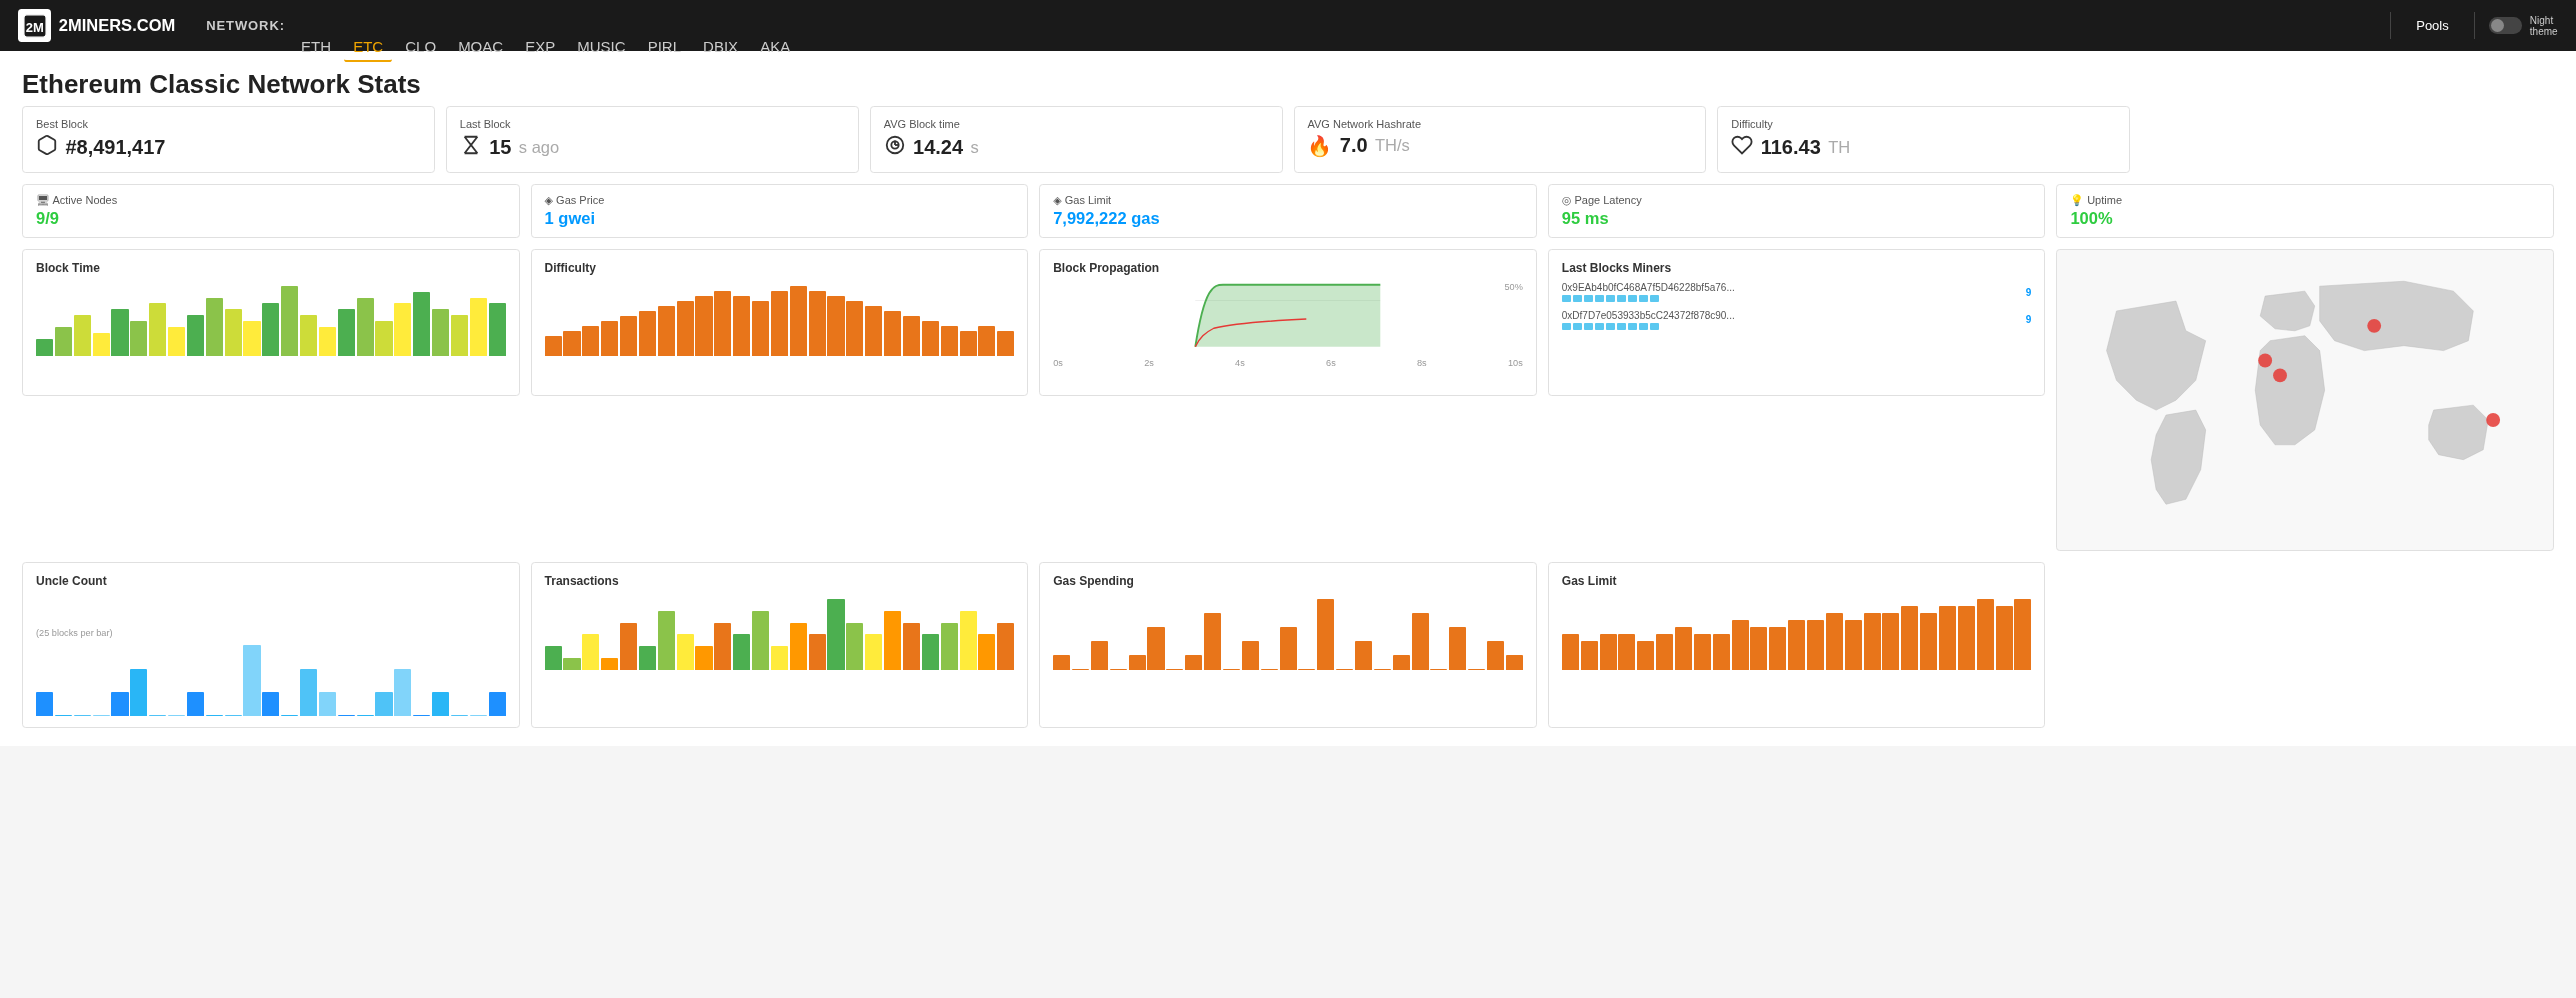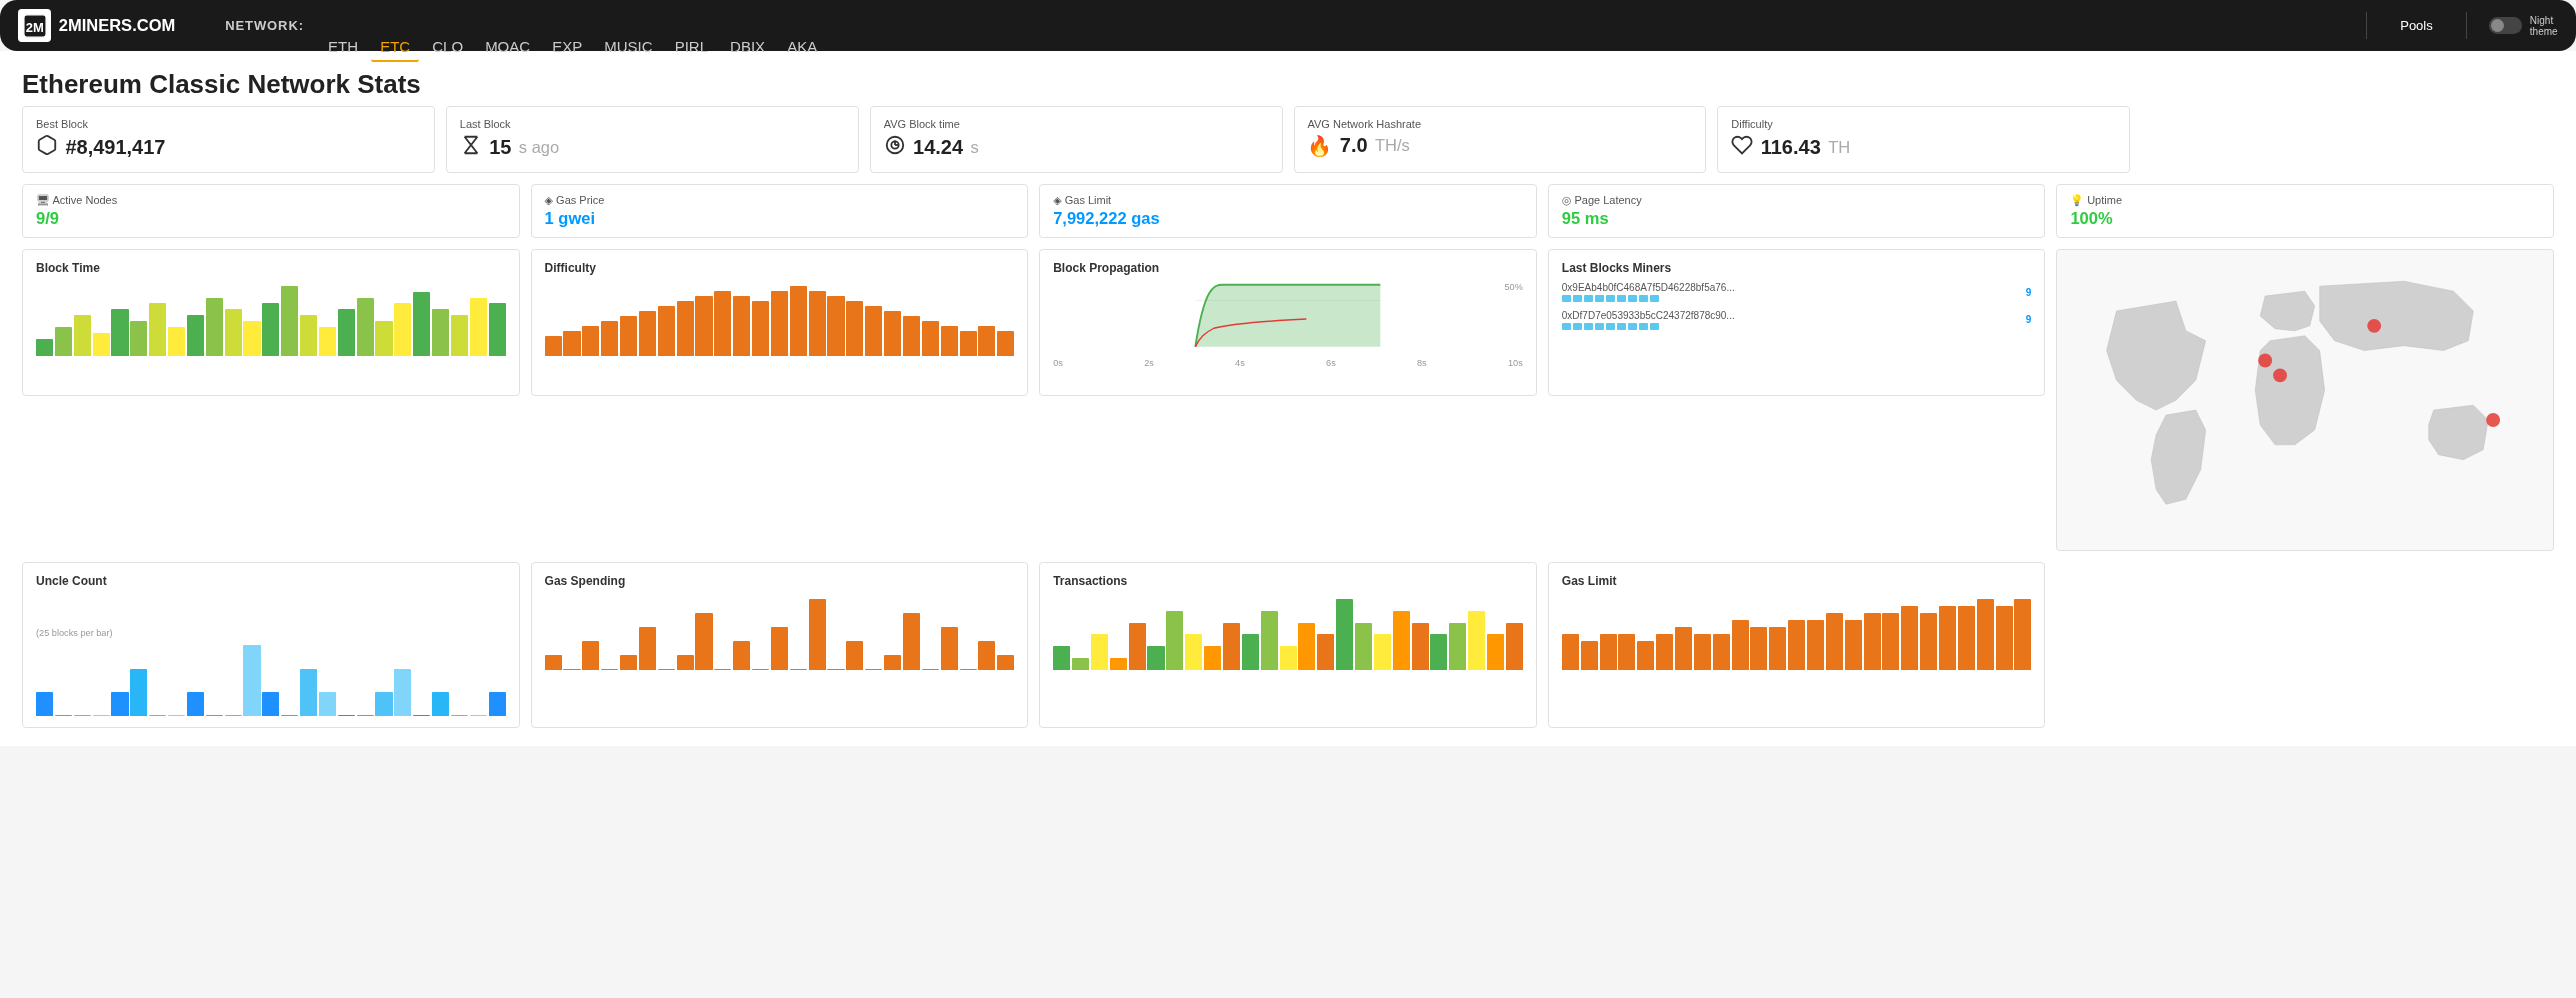--- a/index.html
+++ b/index.html
@@ -5,22 +5,21 @@
     * { box-sizing: border-box; margin: 0; padding: 0; }
     body { font-family: -apple-system, BlinkMacSystemFont, 'Segoe UI', Arial, sans-serif; background: #f5f5f5; color: #333; }
 
     
     .navbar {
       background: #1a1a1a;
       display: flex;
       align-items: center;
       padding: 0 18.4px;
       height: 51px;
-      gap: 15px;
-      border-radius: 17px;
+      gap: 7px;
     }
     .navbar-brand {
       display: flex;
       align-items: center;
       gap: 7.4px;
       color: white;
       font-weight: bold;
       font-size: 16.5px;
       text-decoration: none;
     }
@@ -34,21 +33,21 @@
       justify-content: center;
       color: #1a1a1a;
       font-size: 13px;
       font-weight: bold;
     }
     .nav-network-label {
       color: #ccc;
       font-size: 13px;
       font-weight: 600;
       letter-spacing: 0.9px;
-      margin-left: 35px;
+      margin-left: 24px;
     }
     .nav-links {
       display: flex;
       gap: 3.7px;
     }
     .nav-link {
       color: #ccc;
       text-decoration: none;
       padding: 5.5px 9.2px;
       font-size: 15px;
@@ -591,51 +590,20 @@
           <div class="bar" style="height: 66.6667%; min-height: 3.7px; background: rgb(129, 212, 250);"></div>
           <div class="bar" style="height: 0%; min-height: 0.9px; background: rgb(30, 144, 255);"></div>
           <div class="bar" style="height: 33.3333%; min-height: 3.7px; background: rgb(41, 182, 246);"></div>
           <div class="bar" style="height: 0%; min-height: 0.9px; background: rgb(79, 195, 247);"></div>
           <div class="bar" style="height: 0%; min-height: 0.9px; background: rgb(129, 212, 250);"></div>
           <div class="bar" style="height: 33.3333%; min-height: 3.7px; background: rgb(30, 144, 255);"></div>
         </div>
     </div>
 
     <div class="chart-card">
-      <div class="chart-title">Gas Spending</div>
-      <div class="bars-container" id="gasSpendingBars">
-          <div class="bar" style="height: 20%; min-height: 3.7px; background: rgb(232, 117, 26);"></div>
-          <div class="bar" style="height: 0%; min-height: 0.9px; background: rgb(232, 117, 26);"></div>
-          <div class="bar" style="height: 40%; min-height: 3.7px; background: rgb(232, 117, 26);"></div>
-          <div class="bar" style="height: 0%; min-height: 0.9px; background: rgb(232, 117, 26);"></div>
-          <div class="bar" style="height: 20%; min-height: 3.7px; background: rgb(232, 117, 26);"></div>
-          <div class="bar" style="height: 60%; min-height: 3.7px; background: rgb(232, 117, 26);"></div>
-          <div class="bar" style="height: 0%; min-height: 0.9px; background: rgb(232, 117, 26);"></div>
-          <div class="bar" style="height: 20%; min-height: 3.7px; background: rgb(232, 117, 26);"></div>
-          <div class="bar" style="height: 80%; min-height: 3.7px; background: rgb(232, 117, 26);"></div>
-          <div class="bar" style="height: 0%; min-height: 0.9px; background: rgb(232, 117, 26);"></div>
-          <div class="bar" style="height: 40%; min-height: 3.7px; background: rgb(232, 117, 26);"></div>
-          <div class="bar" style="height: 0%; min-height: 0.9px; background: rgb(232, 117, 26);"></div>
-          <div class="bar" style="height: 60%; min-height: 3.7px; background: rgb(232, 117, 26);"></div>
-          <div class="bar" style="height: 0%; min-height: 0.9px; background: rgb(232, 117, 26);"></div>
-          <div class="bar" style="height: 100%; min-height: 3.7px; background: rgb(232, 117, 26);"></div>
-          <div class="bar" style="height: 0%; min-height: 0.9px; background: rgb(232, 117, 26);"></div>
-          <div class="bar" style="height: 40%; min-height: 3.7px; background: rgb(232, 117, 26);"></div>
-          <div class="bar" style="height: 0%; min-height: 0.9px; background: rgb(232, 117, 26);"></div>
-          <div class="bar" style="height: 20%; min-height: 3.7px; background: rgb(232, 117, 26);"></div>
-          <div class="bar" style="height: 80%; min-height: 3.7px; background: rgb(232, 117, 26);"></div>
-          <div class="bar" style="height: 0%; min-height: 0.9px; background: rgb(232, 117, 26);"></div>
-          <div class="bar" style="height: 60%; min-height: 3.7px; background: rgb(232, 117, 26);"></div>
-          <div class="bar" style="height: 0%; min-height: 0.9px; background: rgb(232, 117, 26);"></div>
-          <div class="bar" style="height: 40%; min-height: 3.7px; background: rgb(232, 117, 26);"></div>
-          <div class="bar" style="height: 20%; min-height: 3.7px; background: rgb(232, 117, 26);"></div>
-        </div>
-    </div>
-
-    <div class="chart-card">
       <div class="chart-title">Transactions</div>
       <div class="bars-container" id="transactionsBars">
           <div class="bar" style="height: 33.3333%; min-height: 3.7px; background: rgb(76, 175, 80);"></div>
           <div class="bar" style="height: 16.6667%; min-height: 3.7px; background: rgb(139, 195, 74);"></div>
           <div class="bar" style="height: 50%; min-height: 3.7px; background: rgb(255, 235, 59);"></div>
           <div class="bar" style="height: 16.6667%; min-height: 3.7px; background: rgb(255, 152, 0);"></div>
           <div class="bar" style="height: 66.6667%; min-height: 3.7px; background: rgb(232, 117, 26);"></div>
           <div class="bar" style="height: 33.3333%; min-height: 3.7px; background: rgb(76, 175, 80);"></div>
           <div class="bar" style="height: 83.3333%; min-height: 3.7px; background: rgb(139, 195, 74);"></div>
           <div class="bar" style="height: 50%; min-height: 3.7px; background: rgb(255, 235, 59);"></div>
@@ -653,20 +621,51 @@
           <div class="bar" style="height: 66.6667%; min-height: 3.7px; background: rgb(232, 117, 26);"></div>
           <div class="bar" style="height: 50%; min-height: 3.7px; background: rgb(76, 175, 80);"></div>
           <div class="bar" style="height: 66.6667%; min-height: 3.7px; background: rgb(139, 195, 74);"></div>
           <div class="bar" style="height: 83.3333%; min-height: 3.7px; background: rgb(255, 235, 59);"></div>
           <div class="bar" style="height: 50%; min-height: 3.7px; background: rgb(255, 152, 0);"></div>
           <div class="bar" style="height: 66.6667%; min-height: 3.7px; background: rgb(232, 117, 26);"></div>
         </div>
     </div>
 
     <div class="chart-card">
+      <div class="chart-title">Gas Spending</div>
+      <div class="bars-container" id="gasSpendingBars">
+          <div class="bar" style="height: 20%; min-height: 3.7px; background: rgb(232, 117, 26);"></div>
+          <div class="bar" style="height: 0%; min-height: 0.9px; background: rgb(232, 117, 26);"></div>
+          <div class="bar" style="height: 40%; min-height: 3.7px; background: rgb(232, 117, 26);"></div>
+          <div class="bar" style="height: 0%; min-height: 0.9px; background: rgb(232, 117, 26);"></div>
+          <div class="bar" style="height: 20%; min-height: 3.7px; background: rgb(232, 117, 26);"></div>
+          <div class="bar" style="height: 60%; min-height: 3.7px; background: rgb(232, 117, 26);"></div>
+          <div class="bar" style="height: 0%; min-height: 0.9px; background: rgb(232, 117, 26);"></div>
+          <div class="bar" style="height: 20%; min-height: 3.7px; background: rgb(232, 117, 26);"></div>
+          <div class="bar" style="height: 80%; min-height: 3.7px; background: rgb(232, 117, 26);"></div>
+          <div class="bar" style="height: 0%; min-height: 0.9px; background: rgb(232, 117, 26);"></div>
+          <div class="bar" style="height: 40%; min-height: 3.7px; background: rgb(232, 117, 26);"></div>
+          <div class="bar" style="height: 0%; min-height: 0.9px; background: rgb(232, 117, 26);"></div>
+          <div class="bar" style="height: 60%; min-height: 3.7px; background: rgb(232, 117, 26);"></div>
+          <div class="bar" style="height: 0%; min-height: 0.9px; background: rgb(232, 117, 26);"></div>
+          <div class="bar" style="height: 100%; min-height: 3.7px; background: rgb(232, 117, 26);"></div>
+          <div class="bar" style="height: 0%; min-height: 0.9px; background: rgb(232, 117, 26);"></div>
+          <div class="bar" style="height: 40%; min-height: 3.7px; background: rgb(232, 117, 26);"></div>
+          <div class="bar" style="height: 0%; min-height: 0.9px; background: rgb(232, 117, 26);"></div>
+          <div class="bar" style="height: 20%; min-height: 3.7px; background: rgb(232, 117, 26);"></div>
+          <div class="bar" style="height: 80%; min-height: 3.7px; background: rgb(232, 117, 26);"></div>
+          <div class="bar" style="height: 0%; min-height: 0.9px; background: rgb(232, 117, 26);"></div>
+          <div class="bar" style="height: 60%; min-height: 3.7px; background: rgb(232, 117, 26);"></div>
+          <div class="bar" style="height: 0%; min-height: 0.9px; background: rgb(232, 117, 26);"></div>
+          <div class="bar" style="height: 40%; min-height: 3.7px; background: rgb(232, 117, 26);"></div>
+          <div class="bar" style="height: 20%; min-height: 3.7px; background: rgb(232, 117, 26);"></div>
+        </div>
+    </div>
+
+    <div class="chart-card">
       <div class="chart-title">Gas Limit</div>
       <div class="bars-container" id="gasLimitBars">
           <div class="bar" style="height: 50%; min-height: 3.7px; background: rgb(232, 117, 26);"></div>
           <div class="bar" style="height: 40%; min-height: 3.7px; background: rgb(232, 117, 26);"></div>
           <div class="bar" style="height: 50%; min-height: 3.7px; background: rgb(232, 117, 26);"></div>
           <div class="bar" style="height: 50%; min-height: 3.7px; background: rgb(232, 117, 26);"></div>
           <div class="bar" style="height: 40%; min-height: 3.7px; background: rgb(232, 117, 26);"></div>
           <div class="bar" style="height: 50%; min-height: 3.7px; background: rgb(232, 117, 26);"></div>
           <div class="bar" style="height: 60%; min-height: 3.7px; background: rgb(232, 117, 26);"></div>
           <div class="bar" style="height: 50%; min-height: 3.7px; background: rgb(232, 117, 26);"></div>

